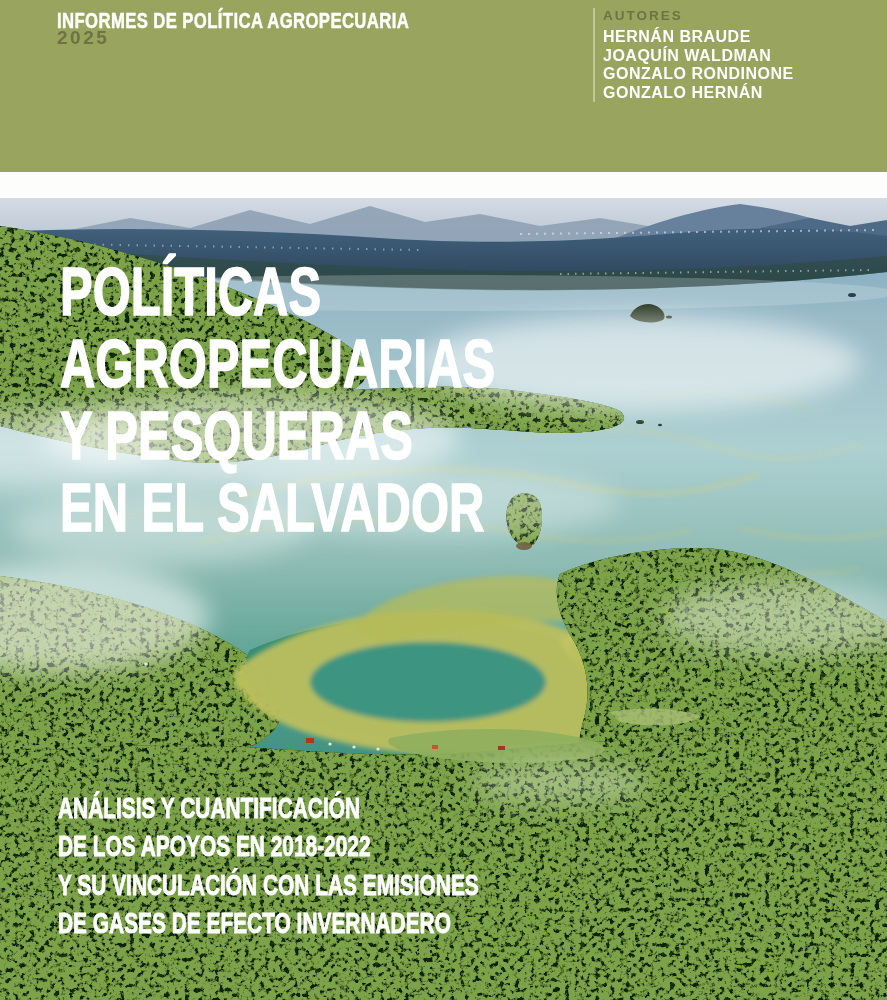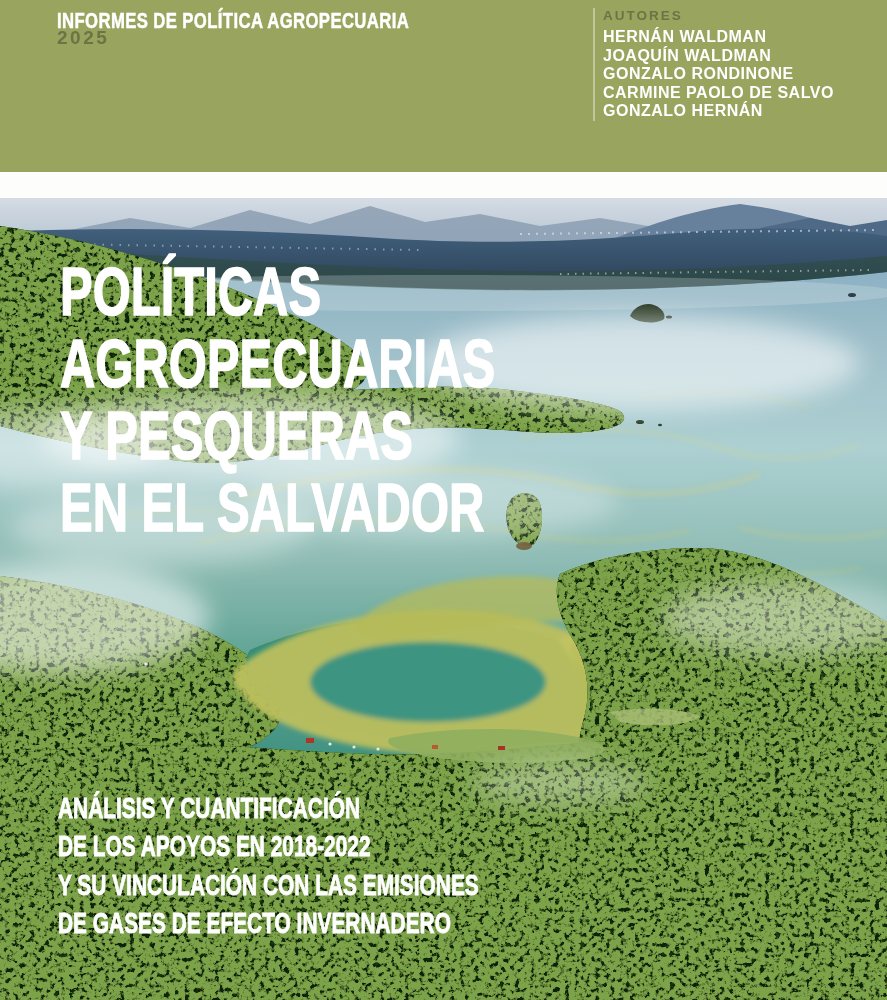--- a/index.html
+++ b/index.html
@@ -52,24 +52,23 @@
   .subtitle span{display:block;}
 </style>
 </head>
 <body>
 
 <header class="band">
   <h1 class="series-title">INFORMES DE POLÍTICA AGROPECUARIA</h1>
   <div class="year">2025</div>
   <div class="authors">
     <div class="authors-label">AUTORES</div>
-    <div class="author">HERNÁN WALDMAN</div>
+    <div class="author">HERNÁN BRAUDE</div>
     <div class="author">JOAQUÍN WALDMAN</div>
     <div class="author">GONZALO RONDINONE</div>
-    <div class="author">CARMINE PAOLO DE SALVO</div>
     <div class="author">GONZALO HERNÁN</div>
   </div>
 </header>
 
 <div class="white-strip"></div>
 
 <svg class="photo" viewBox="0 0 887 802" preserveAspectRatio="none" aria-hidden="true">
   <defs>
     <linearGradient id="skyG" x1="0" y1="0" x2="0" y2="1">
       <stop offset="0" stop-color="#d5dce4"></stop>

